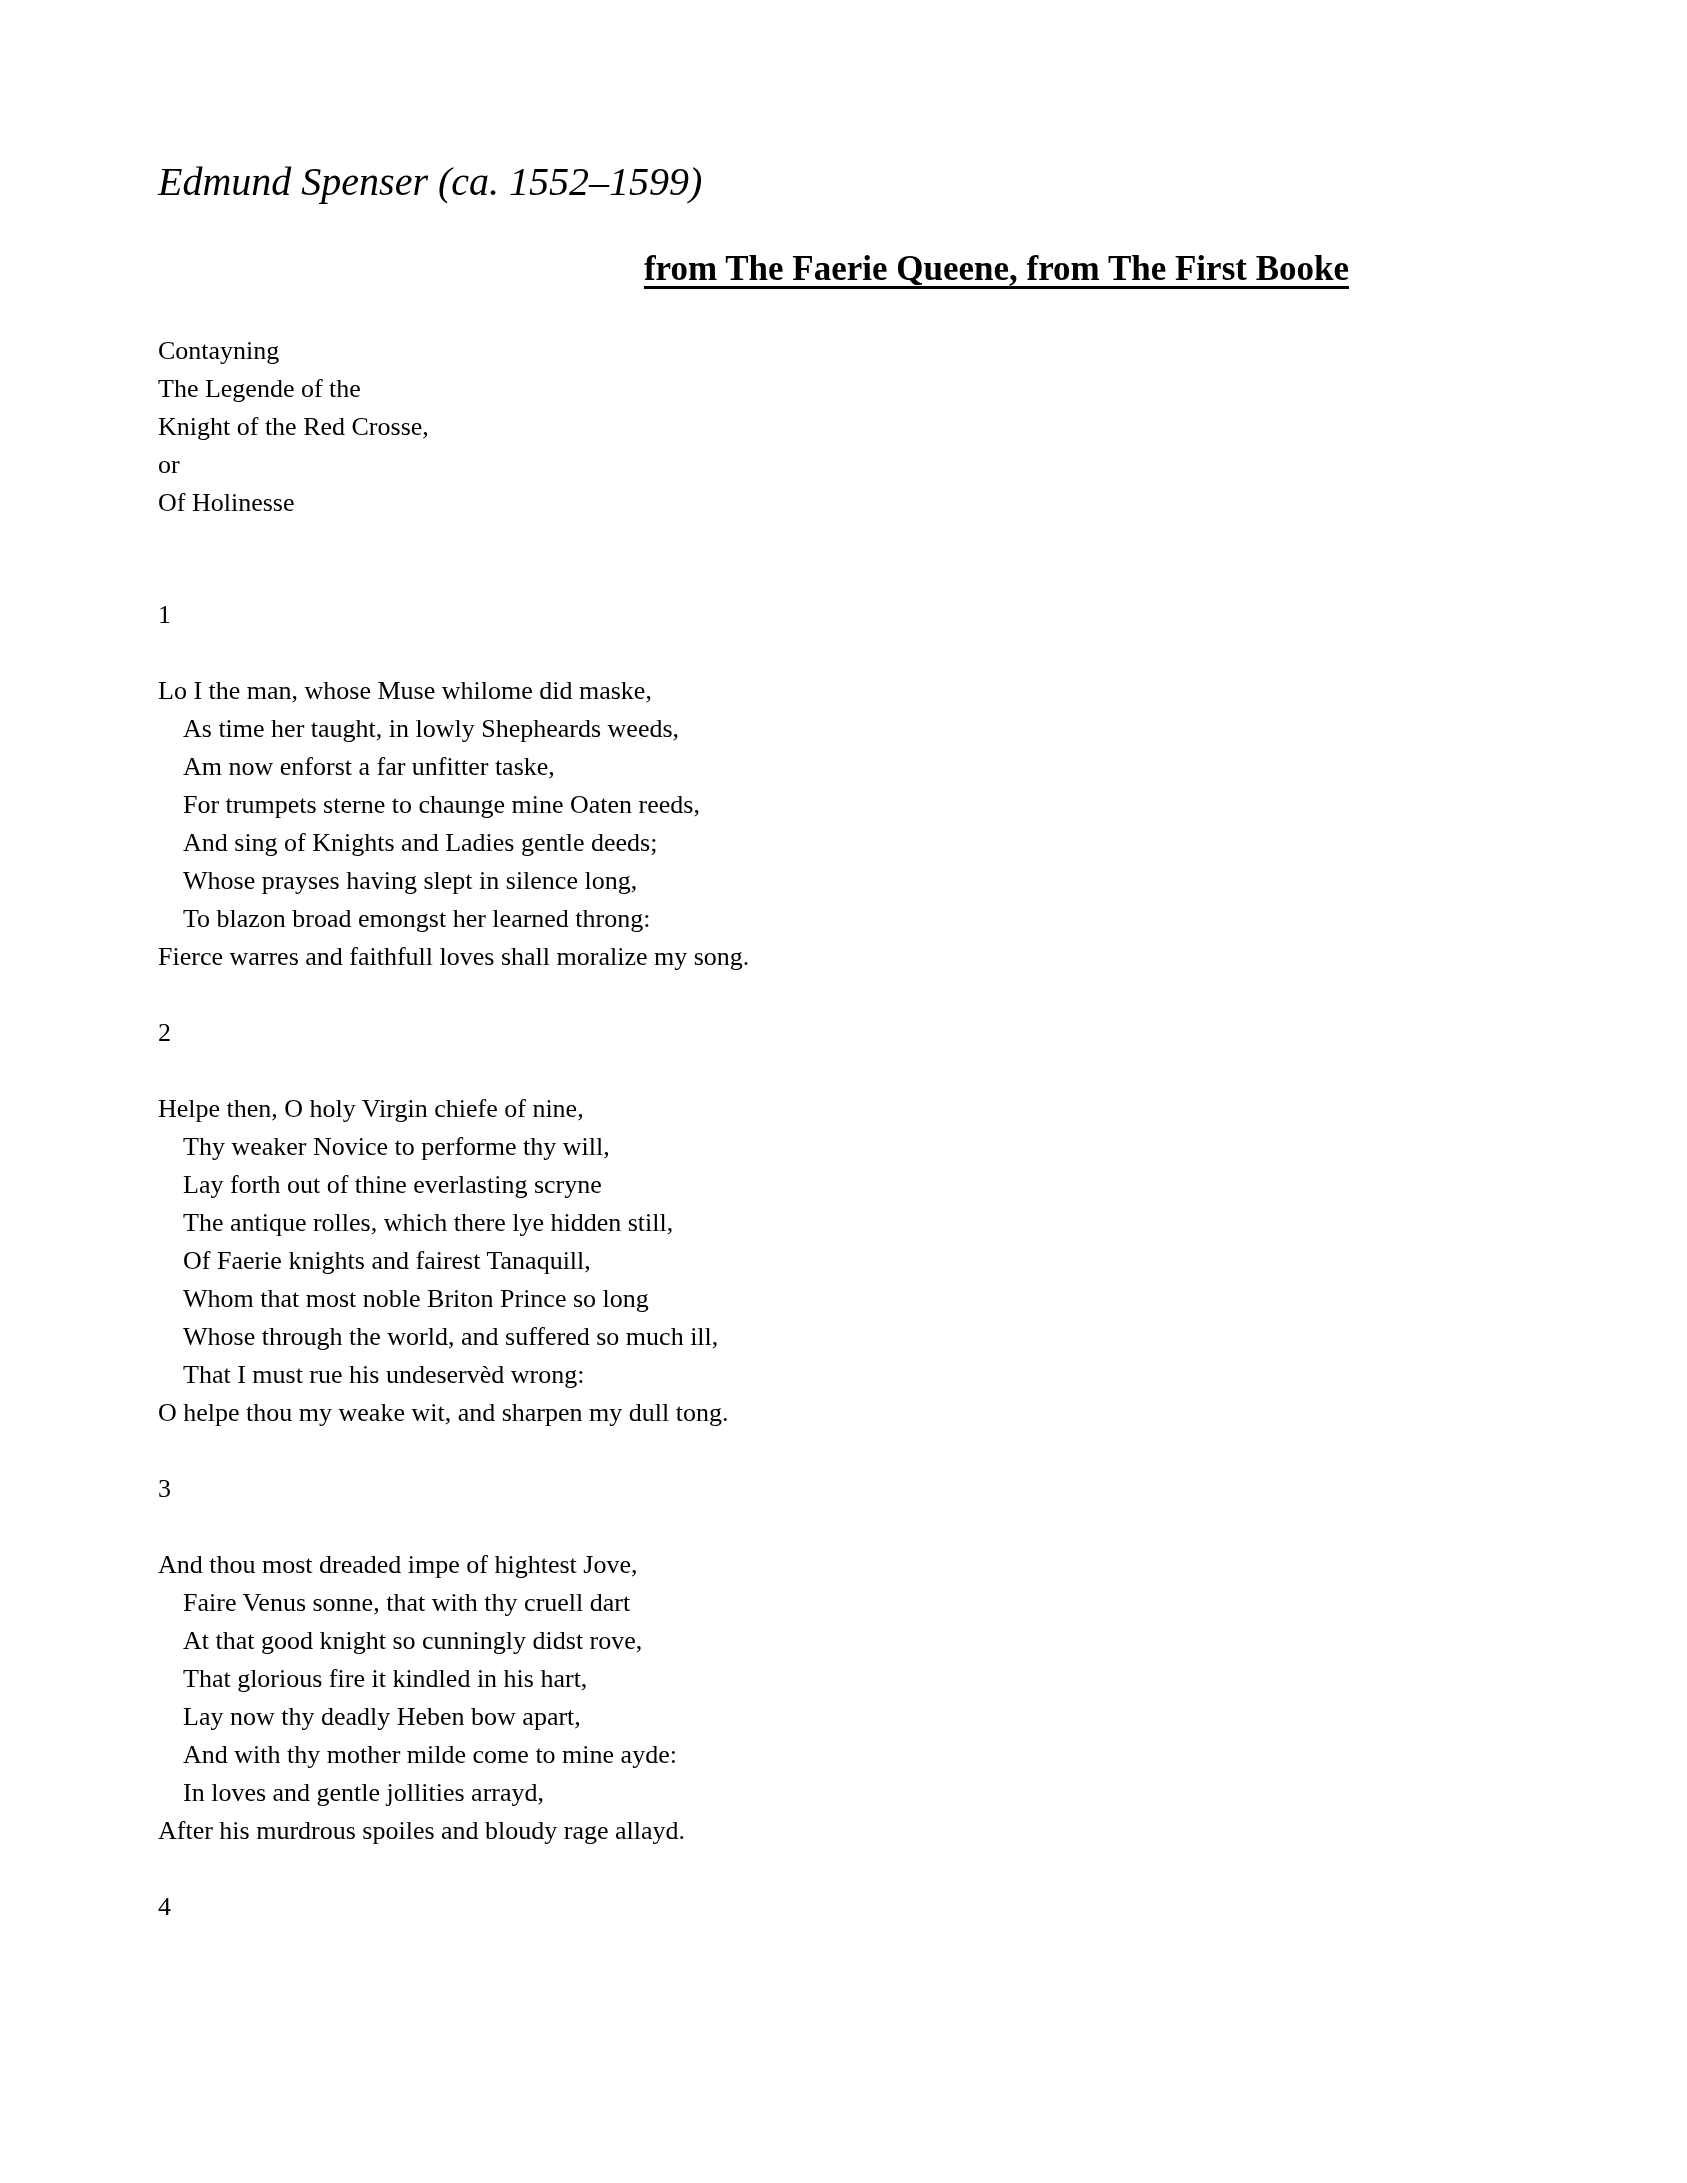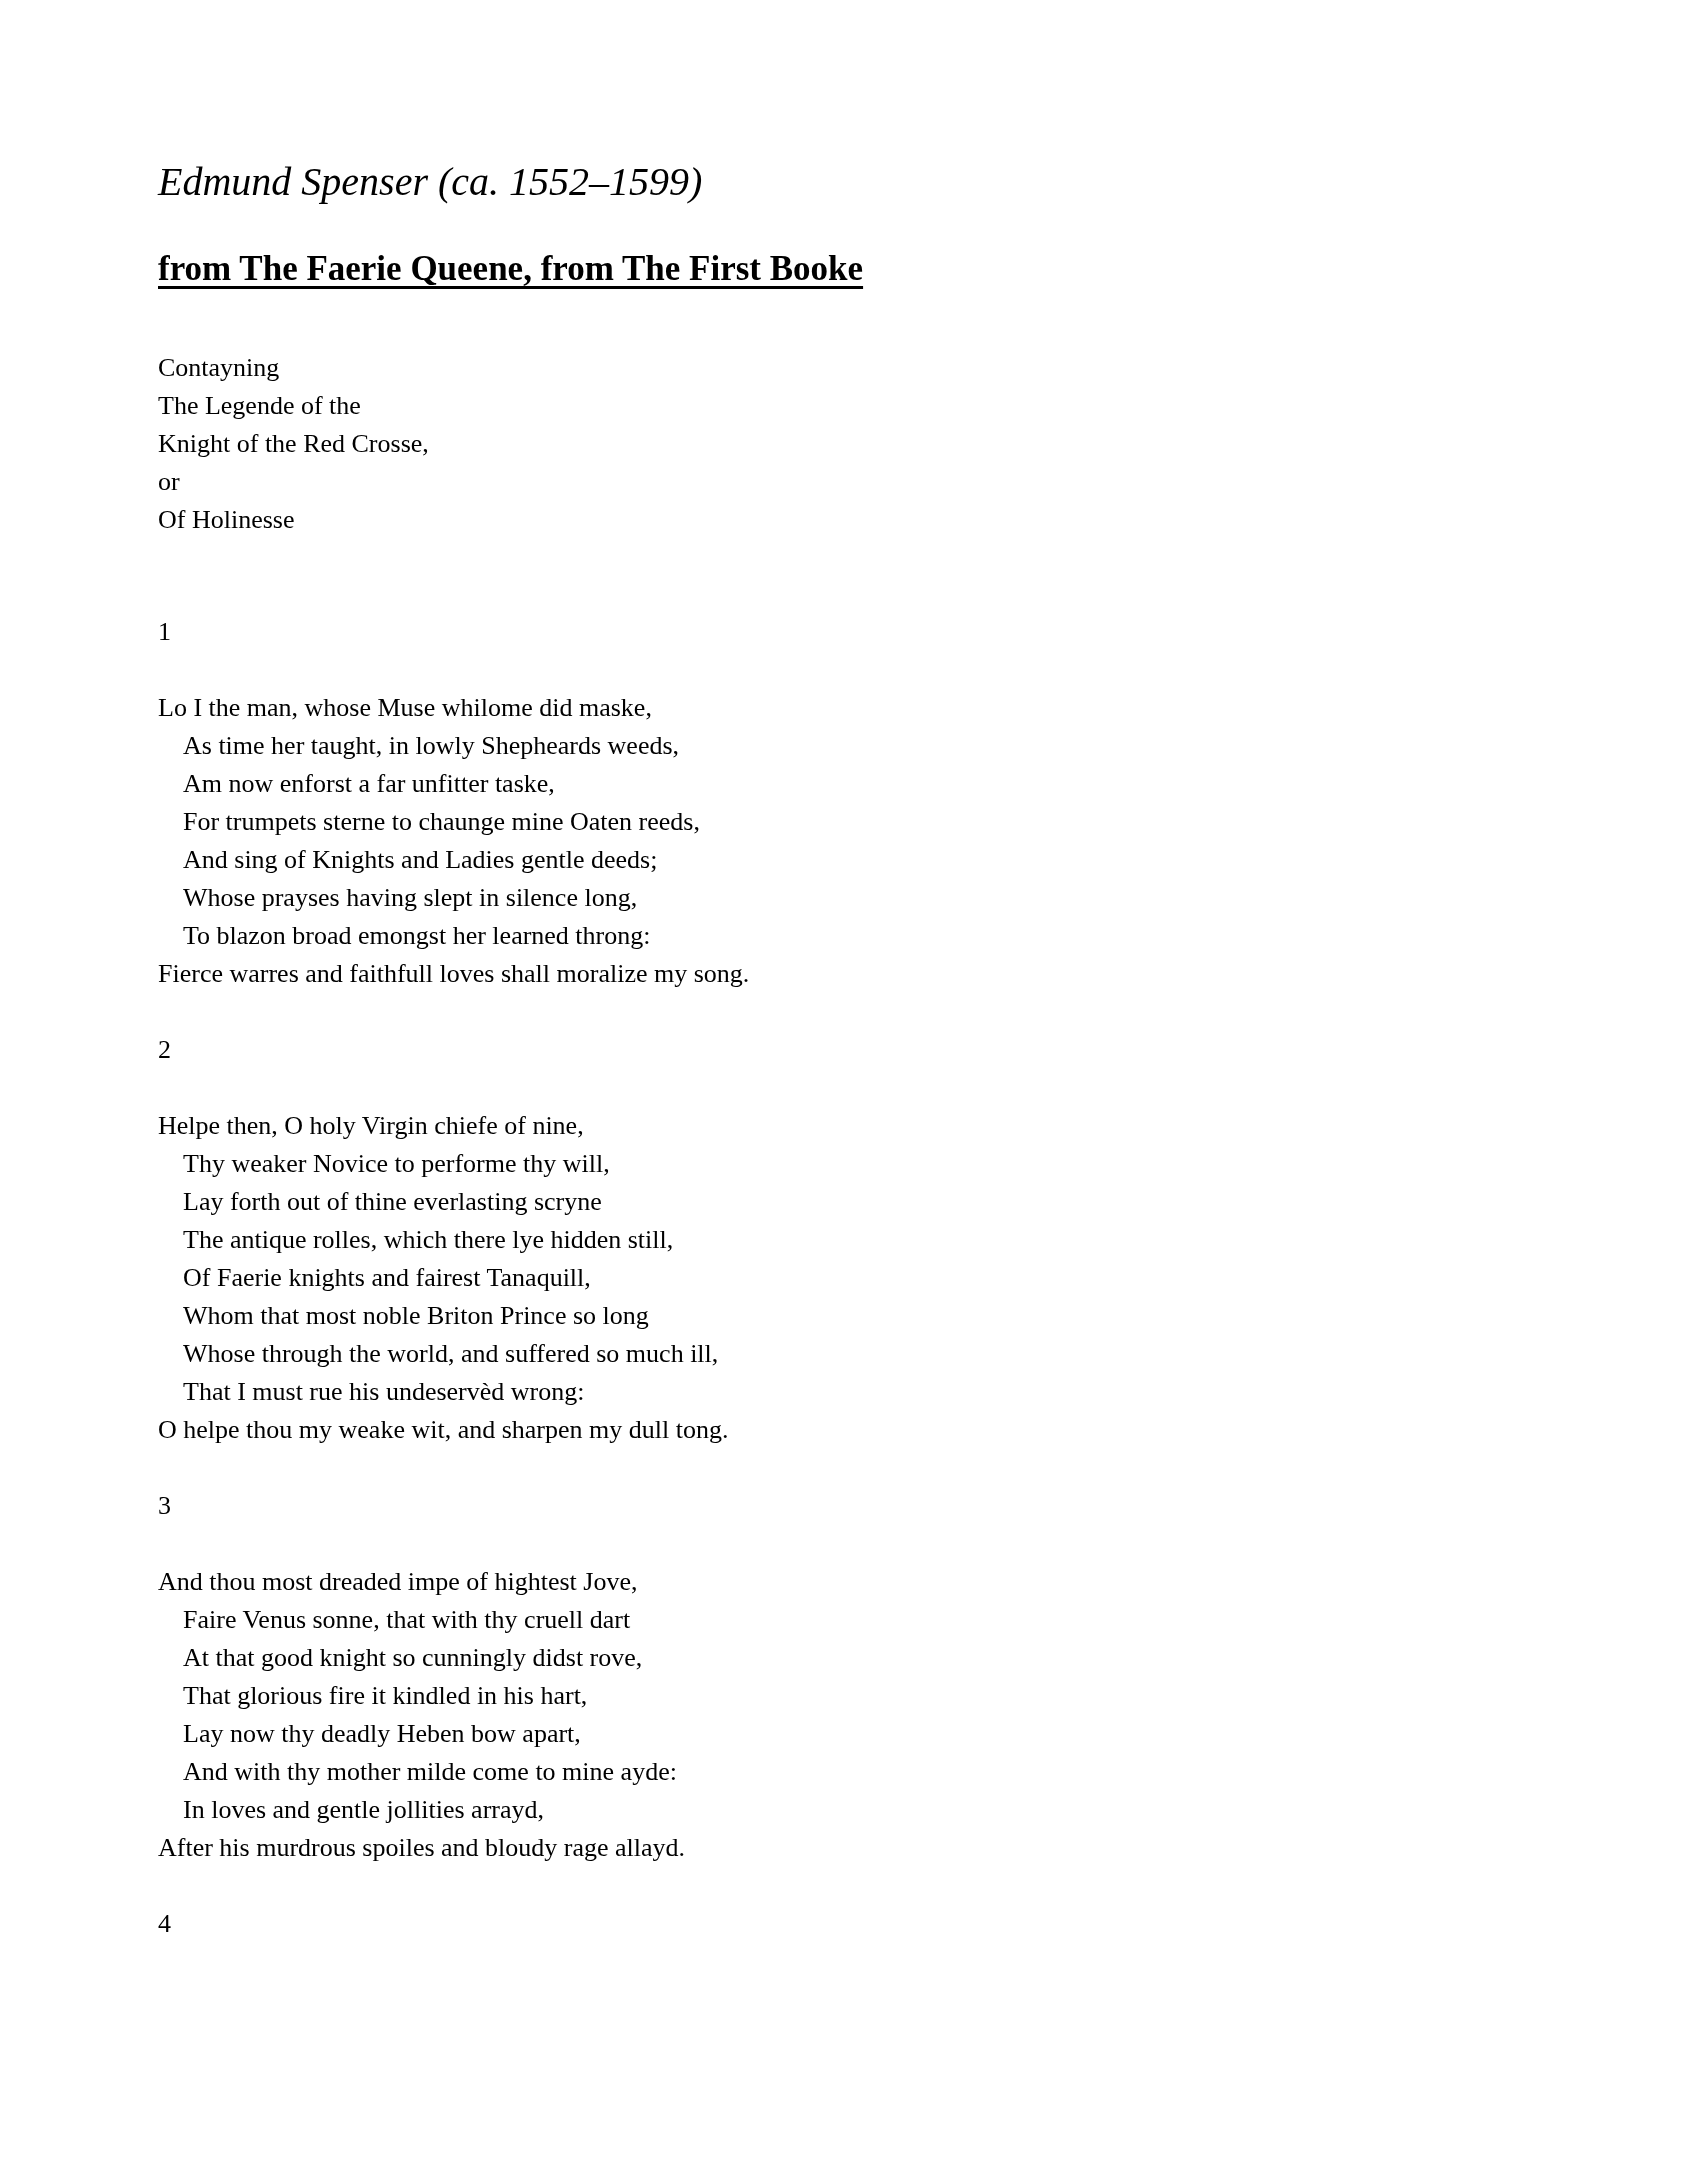--- a/index.html
+++ b/index.html
@@ -28,23 +28,24 @@
     line-height: 49px;
   }
   .heading {
     font-size: 35px;
     font-weight: bold;
     margin: 41px 0 0 0;
     line-height: 44px;
     text-decoration: underline;
     text-underline-offset: 5.8px;
     text-decoration-thickness: 2.5px;
+    text-align: right;
   }
   .subtitle {
-    margin-top: 58px;
+    margin-top: 41px;
   }
   .subtitle-line,
   .poem-line,
   .stanza-number {
     font-size: 26px;
     line-height: 38px;
     white-space: pre;
   }
   .stanzas {
     margin-top: 74px;

